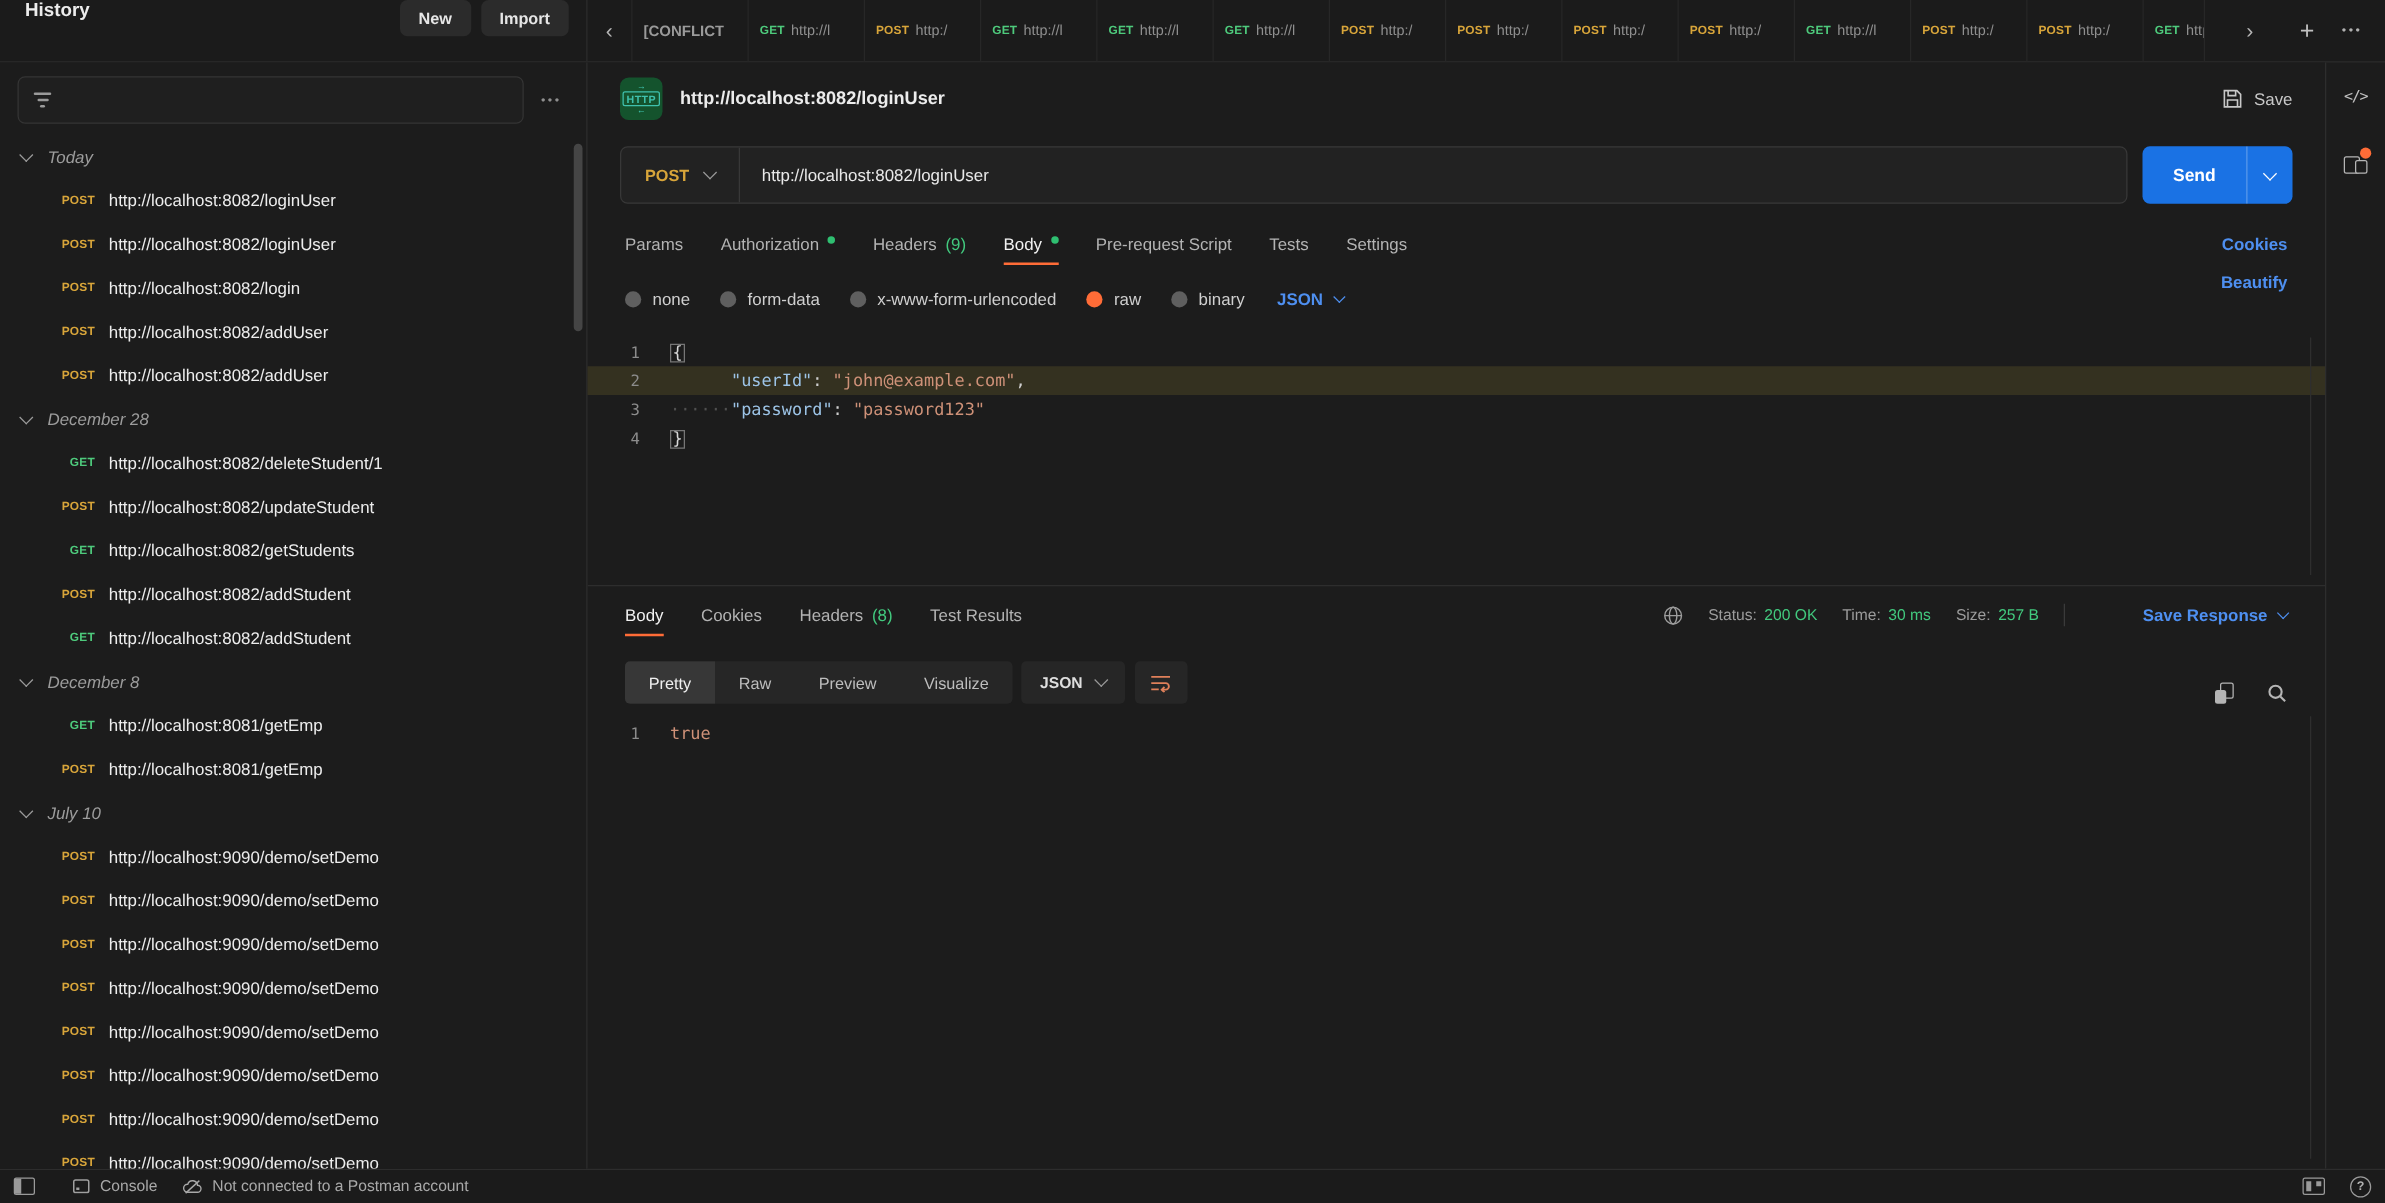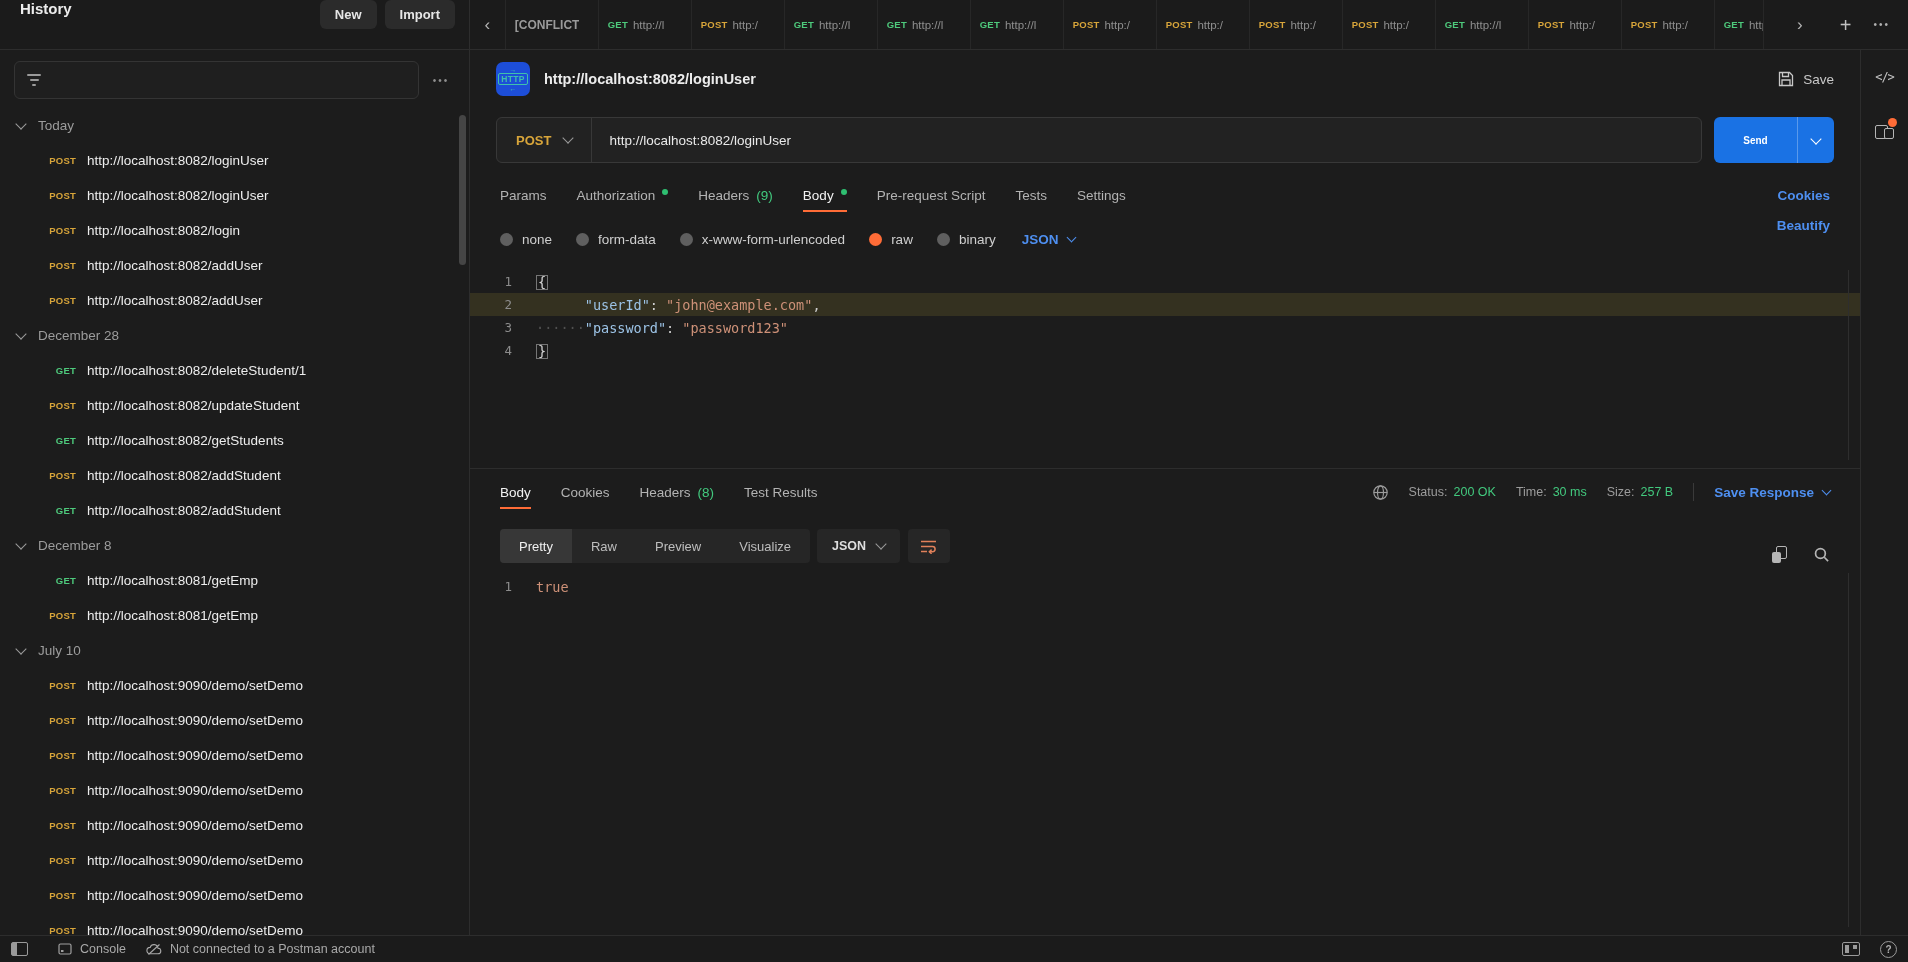--- a/index.html
+++ b/index.html
@@ -28,43 +28,43 @@
   .mid{flex:1;display:flex;min-height:0;}
   .sidebar{width:470px;min-width:470px;box-sizing:border-box;border-right:1px solid #2d2d2d;position:relative;overflow:hidden;background:#1c1c1c;}
   .search-row{display:flex;align-items:center;padding:11px 6px 0 14px;}
   .search-box{flex:1;height:38px;border:1px solid #343434;border-radius:6px;background:#1f1f1f;display:flex;align-items:center;padding:0 12px;box-sizing:border-box;gap:10px;}
   .search-input{flex:1;background:transparent;border:none;outline:none;color:#e0e0e0;font:13px "Liberation Sans",sans-serif;}
   .filter-ico{display:flex;flex-direction:column;gap:3px;align-items:center;}
   .filter-ico i{display:block;height:2px;background:#9a9a9a;border-radius:1px;}
   .filter-ico i:nth-child(1){width:14px;}.filter-ico i:nth-child(2){width:9px;}.filter-ico i:nth-child(3){width:4px;}
   .search-more{width:44px;text-align:center;color:#8f8f8f;letter-spacing:2px;font-size:10px;cursor:pointer;}
   .hist{position:absolute;top:58px;left:0;right:8px;bottom:0;overflow:hidden;}
-  .g-head{height:35px;display:flex;align-items:center;gap:13px;padding-left:17px;color:#9c9c9c;font-size:13.5px;cursor:pointer;}
+  .g-head{height:35px;display:flex;align-items:center;gap:13px;padding-left:17px;color:#9c9c9c;font-size:13.5px;cursor:pointer;font-style:italic;}
   .chev-d{width:7px;height:7px;border-right:1.5px solid #9c9c9c;border-bottom:1.5px solid #9c9c9c;transform:rotate(45deg);margin-top:-4px;}
   .h-item{height:35px;display:flex;align-items:center;gap:11px;padding-left:40px;cursor:pointer;}
   .h-item .m{width:36px;min-width:36px;text-align:right;font-size:9.5px;font-weight:700;letter-spacing:.2px;}
   .h-item .u{color:#ededed;font-size:13.5px;white-space:nowrap;}
   .sb-scroll{position:absolute;top:65px;right:3px;width:7px;height:150px;border-radius:4px;background:#454545;cursor:pointer;}
 
   
   .main{flex:1;min-width:0;display:flex;flex-direction:column;background:#1c1c1c;}
   .req-head{height:58px;min-height:58px;display:flex;align-items:center;padding:0 26px;gap:14px;}
-  .http-badge{width:34px;height:34px;border-radius:7px;background:#1d4ed8;display:flex;flex-direction:column;align-items:center;justify-content:center;gap:1px;}
+  .http-badge{width:34px;height:34px;border-radius:7px;background:#14532d;display:flex;flex-direction:column;align-items:center;justify-content:center;gap:1px;}
   .http-badge .a{font-size:7px;color:#3fc1ad;line-height:5px;}
   .http-badge .t{color:#3fc1ad;font-size:8.5px;font-weight:700;letter-spacing:.3px;border:1px solid #3fc1ad;border-radius:2px;padding:0 2px;line-height:10px;}
   .req-title{font-size:14.5px;font-weight:700;color:#ececec;}
   .save-btn{display:flex;align-items:center;gap:9px;color:#c8c8c8;font-size:13.5px;cursor:pointer;}
   .url-row{height:64px;min-height:64px;display:flex;align-items:center;padding:0 26px;gap:12px;}
   .url-box{flex:1;height:46px;border:1px solid #383838;border-radius:6px;background:#222222;display:flex;align-items:center;box-sizing:border-box;overflow:hidden;}
   .method-btn{display:flex;align-items:center;gap:13px;padding:0 19px;color:var(--post-yellow);font-weight:700;font-size:13px;cursor:pointer;height:100%;}
   .chev-g{width:7px;height:7px;border-right:1.5px solid #9a9a9a;border-bottom:1.5px solid #9a9a9a;transform:rotate(45deg);margin-top:-4px;}
   .vsep{width:1px;height:100%;background:#383838;}
   .url-input{flex:1;background:transparent;border:none;outline:none;color:#e9e9e9;font:13.5px "Liberation Sans",sans-serif;padding:0 17px;}
   .send-btn{width:120px;min-width:120px;height:46px;border-radius:6px;background:var(--send-blue);display:flex;overflow:hidden;cursor:pointer;}
-  .send-main{flex:1;display:flex;align-items:center;justify-content:center;color:#fff;font-weight:700;font-size:10px;}
+  .send-main{flex:1;display:flex;align-items:center;justify-content:center;color:#fff;font-weight:700;font-size:14px;}
   .send-chev{width:36px;display:flex;align-items:center;justify-content:center;border-left:1px solid rgba(255,255,255,.28);}
   .chev-w{width:7px;height:7px;border-right:1.8px solid #fff;border-bottom:1.8px solid #fff;transform:rotate(45deg);margin-top:-3px;}
 
   .req-tabs{height:46px;min-height:46px;display:flex;align-items:center;padding:0 30px 0 30px;font-size:13.5px;color:#b3b3b3;}
   .rtab-list{display:flex;align-items:center;gap:30px;height:100%;}
   .rtab{display:flex;align-items:center;gap:7px;cursor:pointer;position:relative;height:100%;}
   .rtab.active{color:#f2f2f2;}
   .rtab.active::after{content:"";position:absolute;left:0;right:0;bottom:6px;height:2px;background:var(--accent-orange);}
   .rtab .dot{width:6px;height:6px;border-radius:50%;background:var(--dot-green);margin-top:-7px;}
   .rtab .cnt{color:var(--count-green);}
@@ -89,21 +89,21 @@
   .tok-ws{color:#505050;}
   .tok-brace{color:#d8d8d8;border:1px solid #767676;padding:0 1px;line-height:13px;display:inline-block;}
   .scrolltrack{position:absolute;top:10px;bottom:8px;right:11px;width:1px;background:#2e2e2e;}
 
   .response{flex:1;border-top:1px solid #2d2d2d;display:flex;flex-direction:column;min-height:0;}
   .resp-tabs{height:46px;min-height:46px;display:flex;align-items:center;padding:0 30px;font-size:13.5px;color:#b3b3b3;}
   .resp-meta{margin-left:auto;display:flex;align-items:center;gap:20px;font-size:12.5px;color:#9c9c9c;}
   .meta-pair{display:flex;gap:6px;}
   .meta-pair .v{color:var(--count-green);}
   .meta-div{width:1px;height:18px;background:#3a3a3a;}
-  .save-resp{display:flex;align-items:center;gap:9px;color:var(--link-blue);font-weight:700;font-size:13.5px;cursor:pointer;}
+  .save-resp{display:flex;align-items:center;gap:9px;color:var(--link-blue);font-weight:700;font-size:13.5px;cursor:pointer;margin-left:42px;}
   .resp-toolbar{height:48px;min-height:48px;display:flex;align-items:flex-end;padding:0 30px;}
   .views{display:flex;height:34px;background:#262626;border-radius:4px;overflow:hidden;}
   .view{padding:0 19px;display:flex;align-items:center;font-size:13px;color:#bdbdbd;cursor:pointer;}
   .view.active{background:#373737;color:#f0f0f0;}
   .lang2{height:34px;background:#262626;border-radius:4px;display:flex;align-items:center;gap:11px;padding:0 15px;font-size:12.5px;font-weight:600;color:#dedede;margin-left:7px;cursor:pointer;}
   .wrap-btn{height:34px;width:42px;background:#262626;border-radius:4px;display:flex;align-items:center;justify-content:center;margin-left:8px;cursor:pointer;}
   .resp-right{margin-left:auto;display:flex;align-items:center;gap:26px;}
   .copy-ico{position:relative;width:15px;height:17px;cursor:pointer;}
   .copy-ico .r1{position:absolute;top:0;right:0;width:9px;height:11px;border:1.5px solid #b5b5b5;border-radius:2px;}
   .copy-ico .r2{position:absolute;bottom:0;left:0;width:9px;height:11px;background:#b5b5b5;border-radius:2px;}

